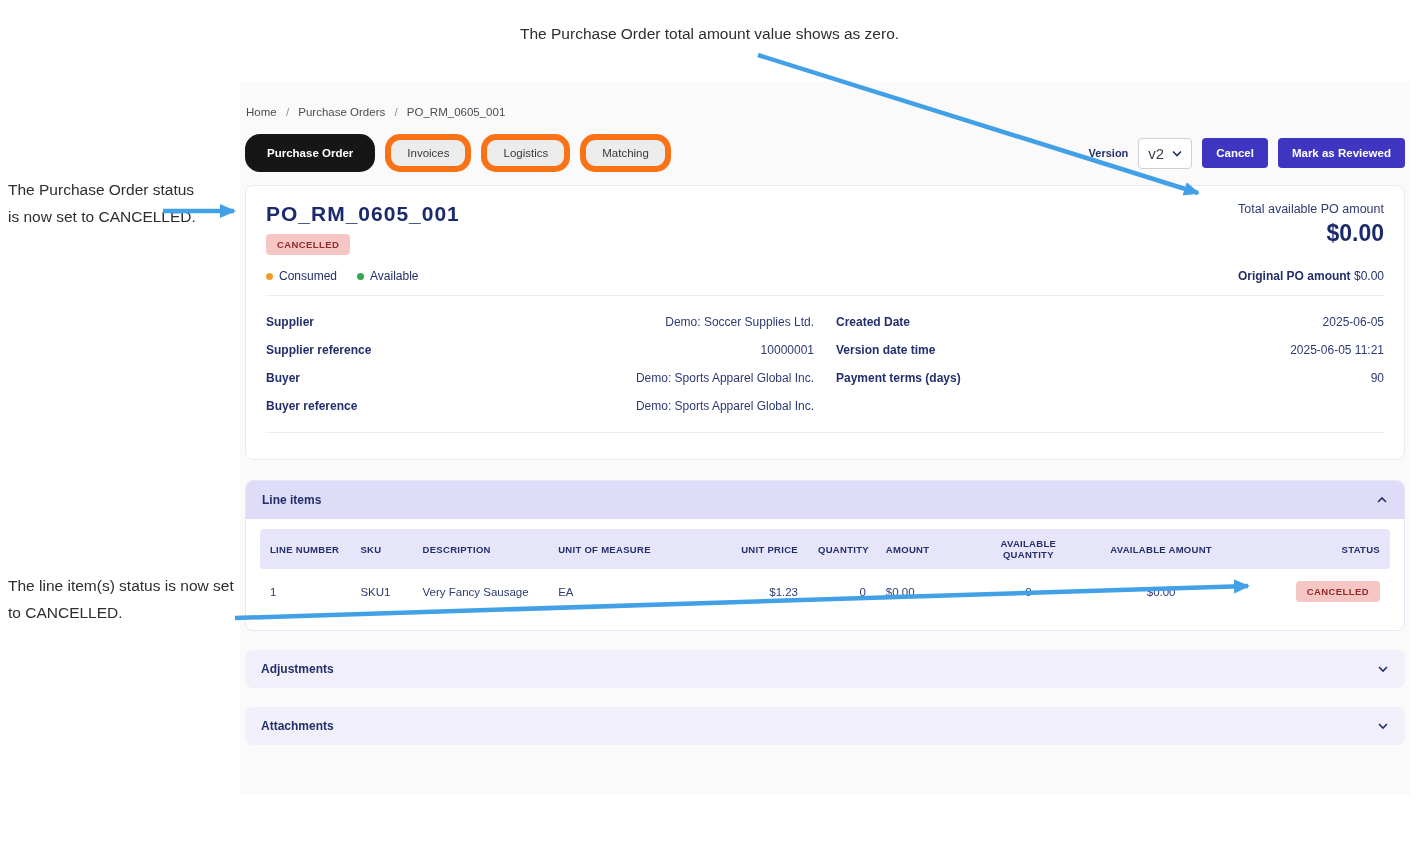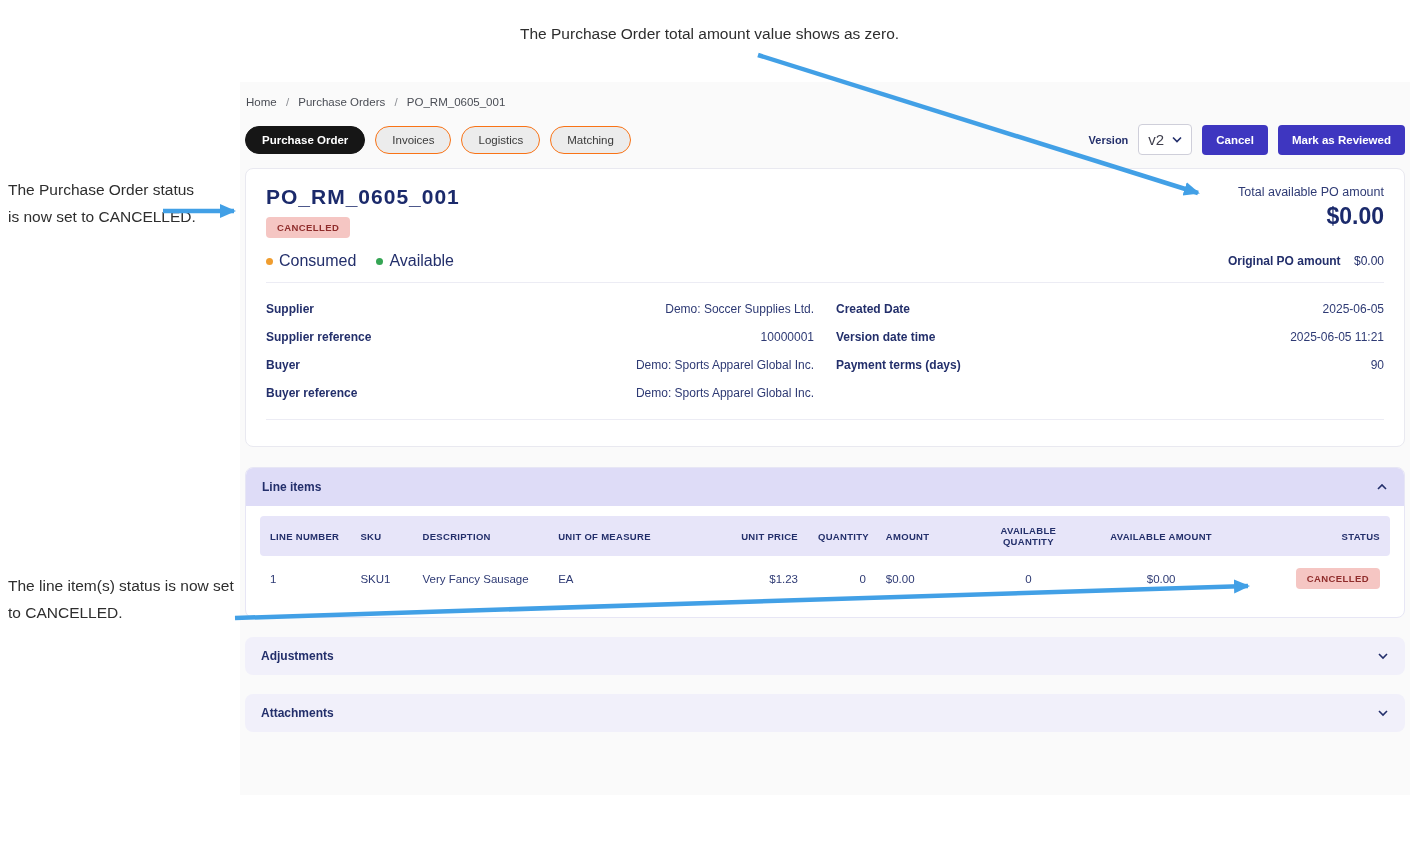--- a/index.html
+++ b/index.html
@@ -22,51 +22,51 @@
   .anno-line-items{left:8px;top:572px;width:232px;}
   .overlay{position:absolute;left:0;top:0;pointer-events:none;z-index:50;}
   .anno-line{stroke:var(--arrow);stroke-width:4.5;fill:none;}
   .arrowhead{fill:var(--arrow);}
 
   
   .app{position:absolute;left:240px;top:82px;width:1170px;height:713px;
     background:var(--app-bg);font-size:12px;}
   .app-inner{padding:10px 5px 0 5px;}
 
-  .breadcrumb{font-size:11.5px;color:var(--breadcrumb-text);padding:4px 1px 0 1px;}
+  .breadcrumb{font-size:11.5px;color:var(--breadcrumb-text);padding:4px 1px 0 1px;margin-top:10px;}
   .breadcrumb .crumb{color:var(--breadcrumb-text);text-decoration:none;cursor:pointer;}
   .breadcrumb .sep{margin:0 6px;color:#8a8d93;}
 
   .tabs-row{display:flex;align-items:center;margin-top:16px;}
   .pill{border-radius:15px;padding:7px 16px;font-size:11.5px;margin-right:10px;
-    background:var(--tab-inactive);color:#3a3a3a;border:1px solid #f97316;cursor:pointer;}
+    background:var(--tab-inactive);color:#3a3a3a;border:6px solid #f97316;cursor:pointer;}
   .pill.active{background:#161616;color:#fff;border-color:#161616;font-weight:bold;}
   .toolbar{margin-left:auto;display:flex;align-items:center;gap:10px;}
   .version-label{font-size:11px;font-weight:bold;color:var(--navy);}
   .select{display:flex;align-items:center;gap:8px;background:#fff;border:1px solid #cfcfda;
     border-radius:4px;padding:6px 9px;font-size:15px;color:#3f3f4d;cursor:pointer;}
   .btn{border:none;border-radius:4px;background:var(--accent);color:#fff;font-weight:bold;
     font-size:11.5px;padding:9px 14px;cursor:pointer;font-family:inherit;}
 
   .card{background:#fff;border:1px solid var(--card-border);border-radius:8px;margin-top:13px;}
   .card-main{padding:16px 20px 14px 20px;}
   .po-head{display:flex;justify-content:space-between;align-items:flex-start;}
   .po-title{font-size:21px;font-weight:bold;letter-spacing:1px;color:#1b2a6b;}
   .status-badge{display:inline-block;margin-top:8px;background:var(--badge-bg);
     color:var(--badge-text);font-size:9.5px;font-weight:bold;letter-spacing:.4px;
     padding:5px 11px;border-radius:4px;}
   .total-block{text-align:right;}
   .total-label{font-size:12.5px;color:var(--navy-soft);}
   .total-value{font-size:23px;font-weight:bold;color:#1b2a6b;margin-top:4px;}
   .legend-row{display:flex;align-items:center;margin-top:14px;}
-  .legend-item{display:flex;align-items:center;margin-right:20px;font-size:16px;}
+  .legend-item{display:flex;align-items:center;margin-right:20px;font-size:12px;}
   .dot{width:7px;height:7px;border-radius:50%;margin-right:6px;display:inline-block;}
   .dot-consumed{background:var(--orange);} .dot-available{background:var(--green);}
   .original{margin-left:auto;font-size:12px;}
-  .original .lab{font-weight:bold;margin-right:10px;}
+  .original .lab{font-weight:bold;}
   .divider{border-top:1px solid #ececf4;margin:12px 0;}
   .fields{display:grid;grid-template-columns:1fr 1fr;column-gap:22px;}
   .field-row{display:flex;justify-content:space-between;padding:7px 0;font-size:12px;}
   .field-row .lab{font-weight:bold;color:var(--navy);}
   .field-row .val{color:var(--navy-soft);text-align:right;}
   .outline-btn{background:#fff;border:1px solid #d9d9e8;color:var(--accent);
     font-weight:bold;font-size:12px;padding:9px 15px;border-radius:6px;cursor:pointer;
     margin-top:8px;font-family:inherit;}
 
   .section-card{border-radius:8px;overflow:hidden;margin-top:20px;border:1px solid #e7e6f5;background:#fff;}

